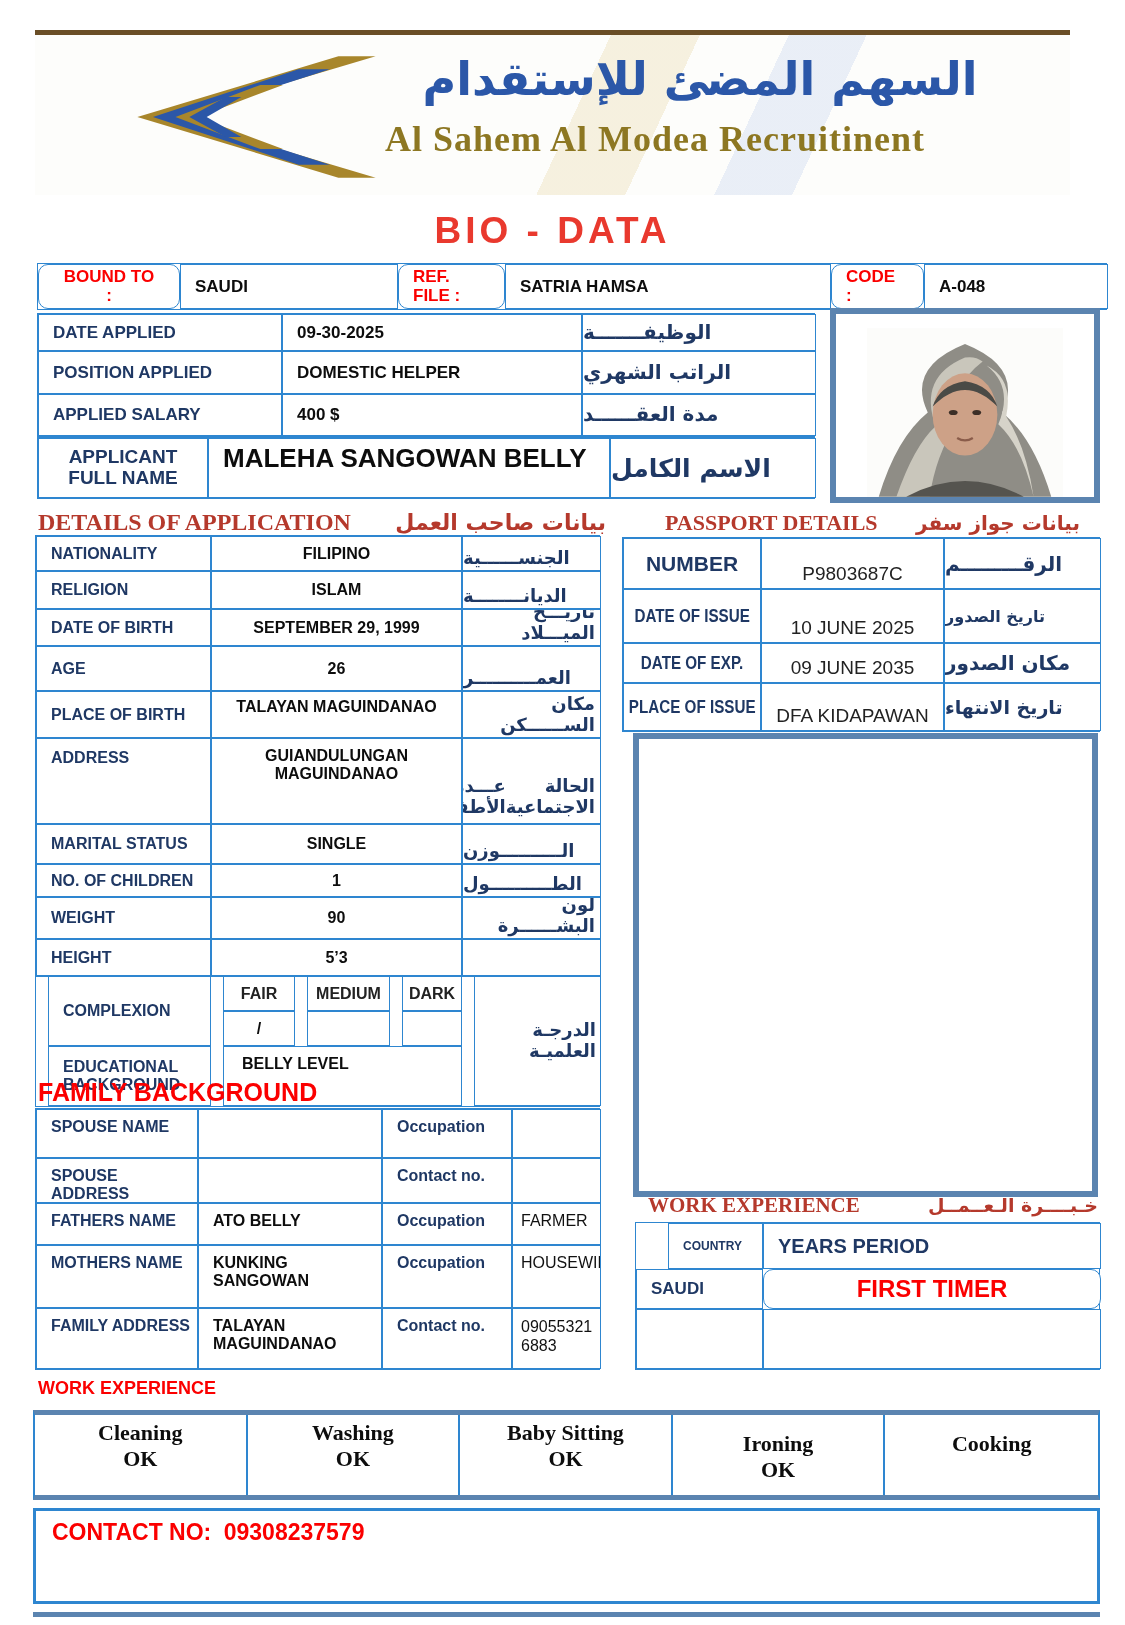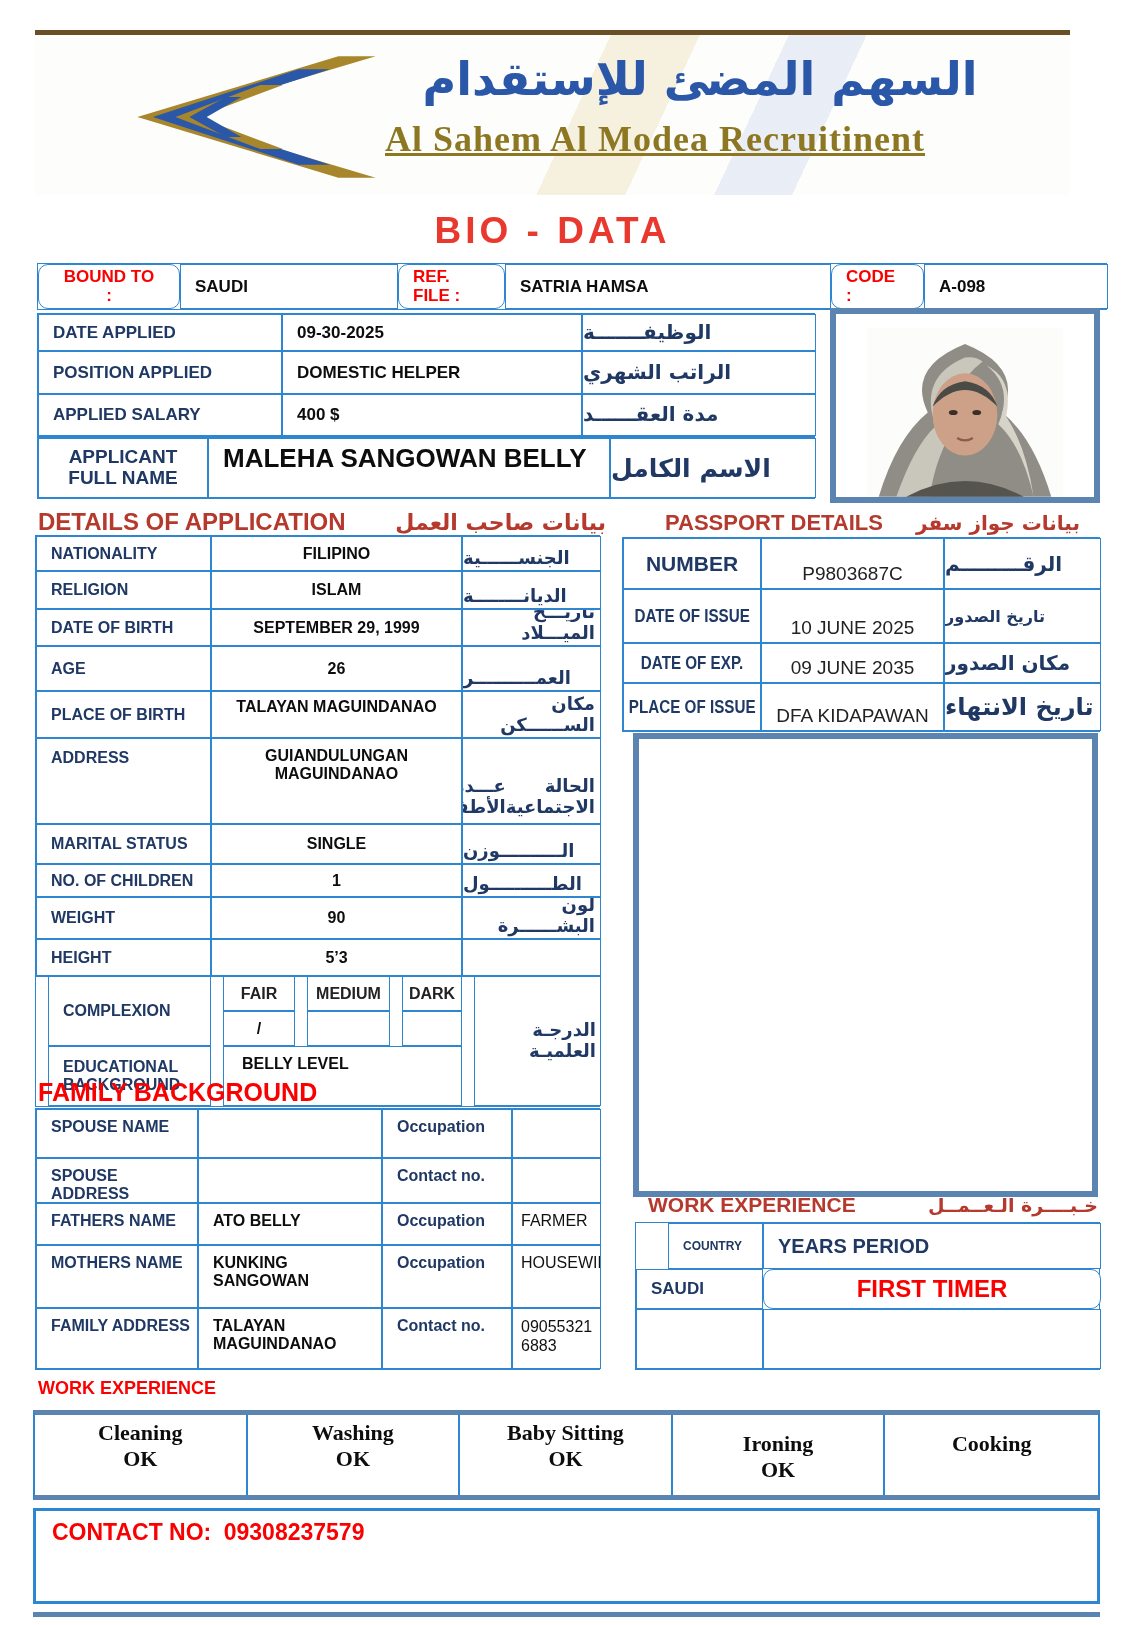--- a/index.html
+++ b/index.html
@@ -17,38 +17,38 @@
         font-family:"Liberation Sans",sans-serif;color:#111;}
   .abs{position:absolute;box-sizing:border-box;}
   .t{position:absolute;display:grid;box-sizing:border-box;border:1px solid var(--blue);}
   .c{border:1px solid var(--blue);display:flex;align-items:center;box-sizing:border-box;overflow:hidden;background:#fff;}
   .lbl{color:var(--navy);font-weight:bold;}
   .val{color:#0d0d0d;font-weight:bold;}
   .redtxt{color:var(--red);font-weight:bold;border-radius:10px;}
   .preline{white-space:pre-line;line-height:1.1;}
   .ar{font-family:"DejaVu Sans",sans-serif;direction:rtl;color:var(--navy);font-weight:bold;}
   .arbrick{font-family:"DejaVu Sans",sans-serif;direction:rtl;color:var(--brick);font-weight:bold;}
-  .stamp{font-family:Liberation Sans, sans-serif;font-weight:bold;color:var(--brick);}
+  .stamp{font-family:Liberation Serif, serif;font-weight:bold;color:var(--brick);}
   .center{justify-content:center;text-align:center;}
   .left{justify-content:flex-start;}
   .right{justify-content:flex-end;}
   .padl{padding-left:14px;}
   .bot{align-items:flex-end;padding-bottom:3px;}
   .cond{transform:scaleX(.8);transform-origin:50% 50%;white-space:nowrap;}
 
   
   .banner{left:35px;top:30px;width:1035px;height:165px;
      background:
        linear-gradient(115deg, rgba(243,236,212,0) 52%, rgba(240,230,200,.55) 52%, rgba(240,230,200,.55) 60%, rgba(255,255,255,0) 60%),
        linear-gradient(115deg, rgba(214,224,242,0) 68%, rgba(214,224,242,.5) 68%, rgba(214,224,242,.5) 75%, rgba(255,255,255,0) 75%),
        #fdfdfb;}
   .topline{left:35px;top:30px;width:1035px;height:5px;background:#6a4e26;}
   .banner-ar{left:330px;top:22px;width:670px;text-align:center;font-size:46px;color:var(--hblue);}
   .banner-en{left:240px;top:88px;width:760px;text-align:center;font-size:36px;color:var(--gold);
-     font-family:"Liberation Serif",serif;font-weight:bold;letter-spacing:1px;text-decoration:underline;}
+     font-family:"Liberation Serif",serif;font-weight:bold;letter-spacing:1px;}
   .doc-title{left:35px;top:210px;width:1035px;text-align:center;font-size:37px;font-weight:800;
      letter-spacing:4px;color:var(--title);}
 
   
   #top-table{left:37px;top:263px;width:1070px;height:47px;grid-template-columns:142px 218px 107px 326px 93px 184px;}
   #top-table .c{font-size:17px;}
 
   
   #applied-table{left:37px;top:313px;width:778px;grid-template-columns:244px 300px 234px;grid-template-rows:37px 43px 42px;}
   #applied-table .c{font-size:17px;}
@@ -134,21 +134,21 @@
 
   <div class="t" id="top-table">
     <div class="c center redtxt preline">BOUND TO
 :</div>
     <div class="c left padl val">SAUDI</div>
     <div class="c left padl redtxt preline">REF.
 FILE :</div>
     <div class="c left padl val">SATRIA HAMSA</div>
     <div class="c left padl redtxt preline">CODE
 :</div>
-    <div class="c left padl val">A-098</div>
+    <div class="c left padl val">A-048</div>
   </div>
 
   <div class="t" id="applied-table">
     <div class="c left padl lbl">DATE APPLIED</div>
     <div class="c left padl val">09-30-2025</div>
     <div class="c ar ar-cell" style="align-items:center;">الوظيفـــــــة</div>
     <div class="c left padl lbl">POSITION APPLIED</div>
     <div class="c left padl val">DOMESTIC HELPER</div>
     <div class="c ar ar-cell" style="align-items:center;">الراتب الشهري</div>
     <div class="c left padl lbl">APPLIED SALARY</div>
@@ -288,21 +288,21 @@
     <div class="c center lbl">
         <span class="cond">DATE OF EXP.</span>
       </div>
     <div class="c center bot pval">09 JUNE 2035</div>
     <div class="c ar right" style="padding-right:10px;font-size:20px;">مكان الصدور</div>
 
     <div class="c center lbl">
         <span class="cond">PLACE OF ISSUE</span>
       </div>
     <div class="c center bot pval">DFA KIDAPAWAN</div>
-    <div class="c ar right" style="font-size:24px;">تاريخ الانتهاء</div>
+    <div class="c ar right" style="font-size:19px;">تاريخ الانتهاء</div>
   </div>
 
   <div class="abs" id="big-box"></div>
 
   <div class="abs" id="work-heading-right">
     <span class="stamp" style="font-size:21px;">WORK EXPERIENCE</span>
     <span class="arbrick" style="font-size:19px;">خـبــــرة الـعــمــل</span>
   </div>
   <div class="t" id="work-table">
     <div class="c left padl lbl" style="font-size:12px;margin-left:32px;">COUNTRY</div>

